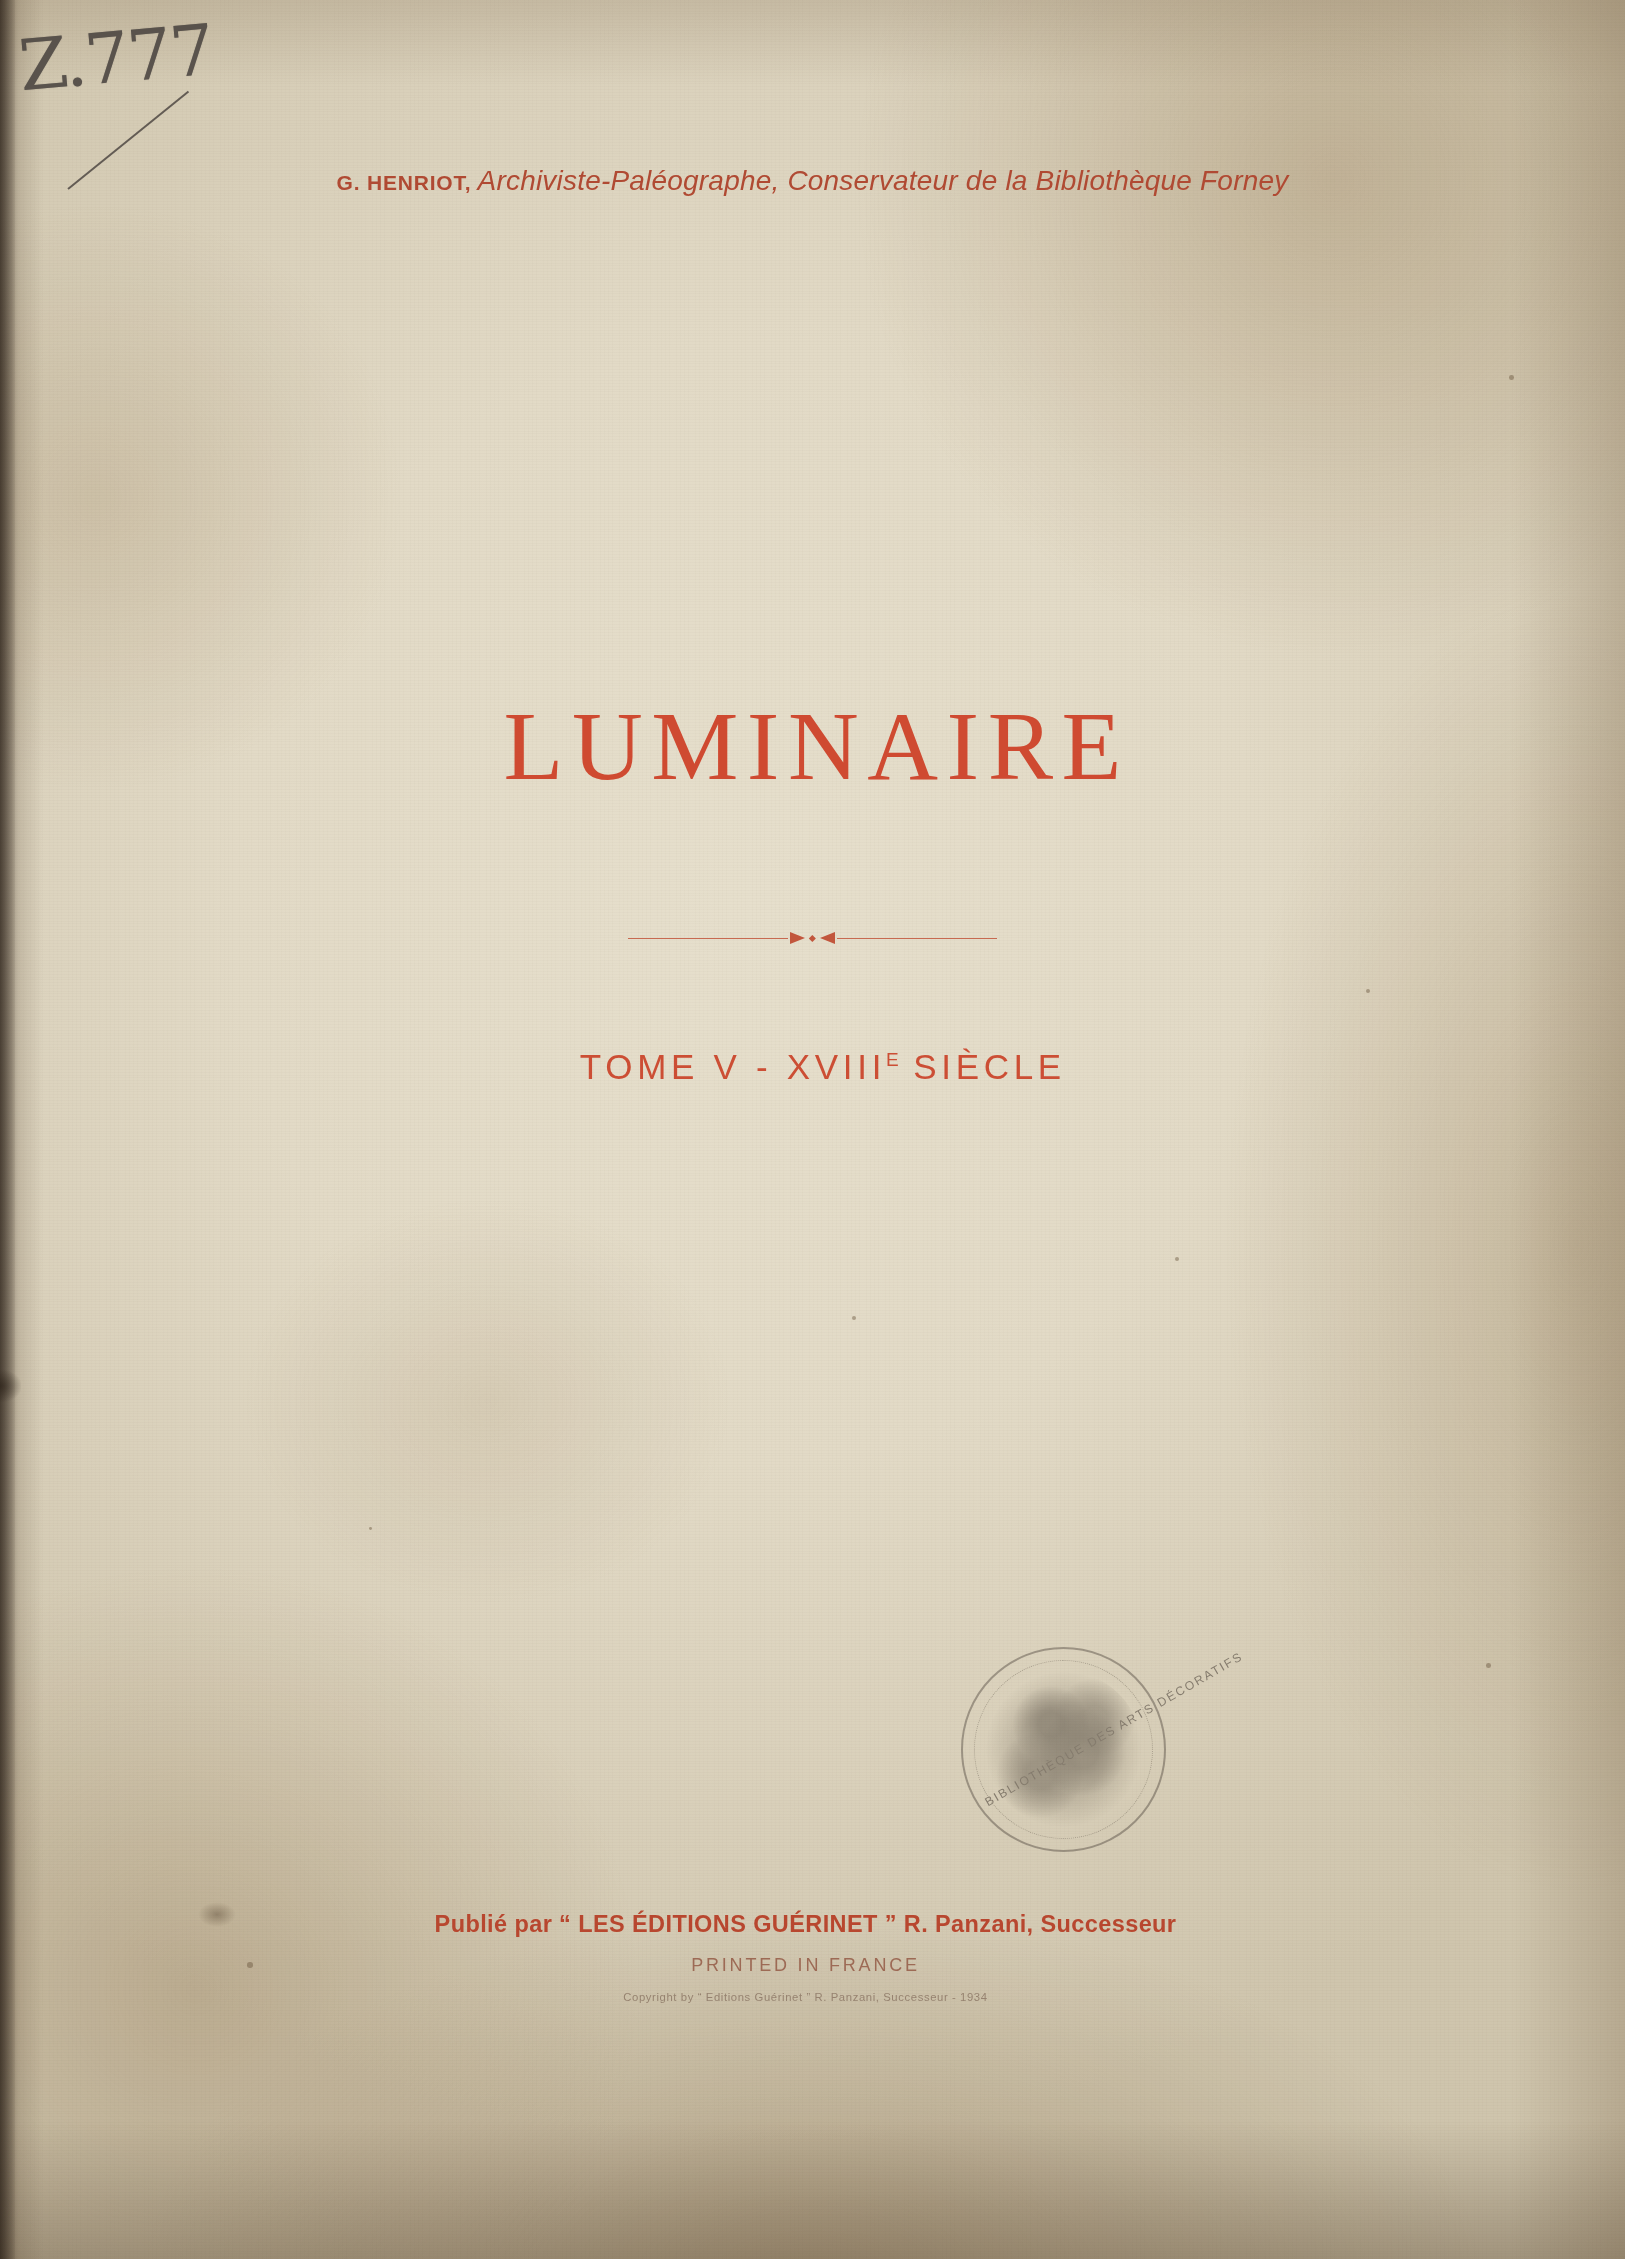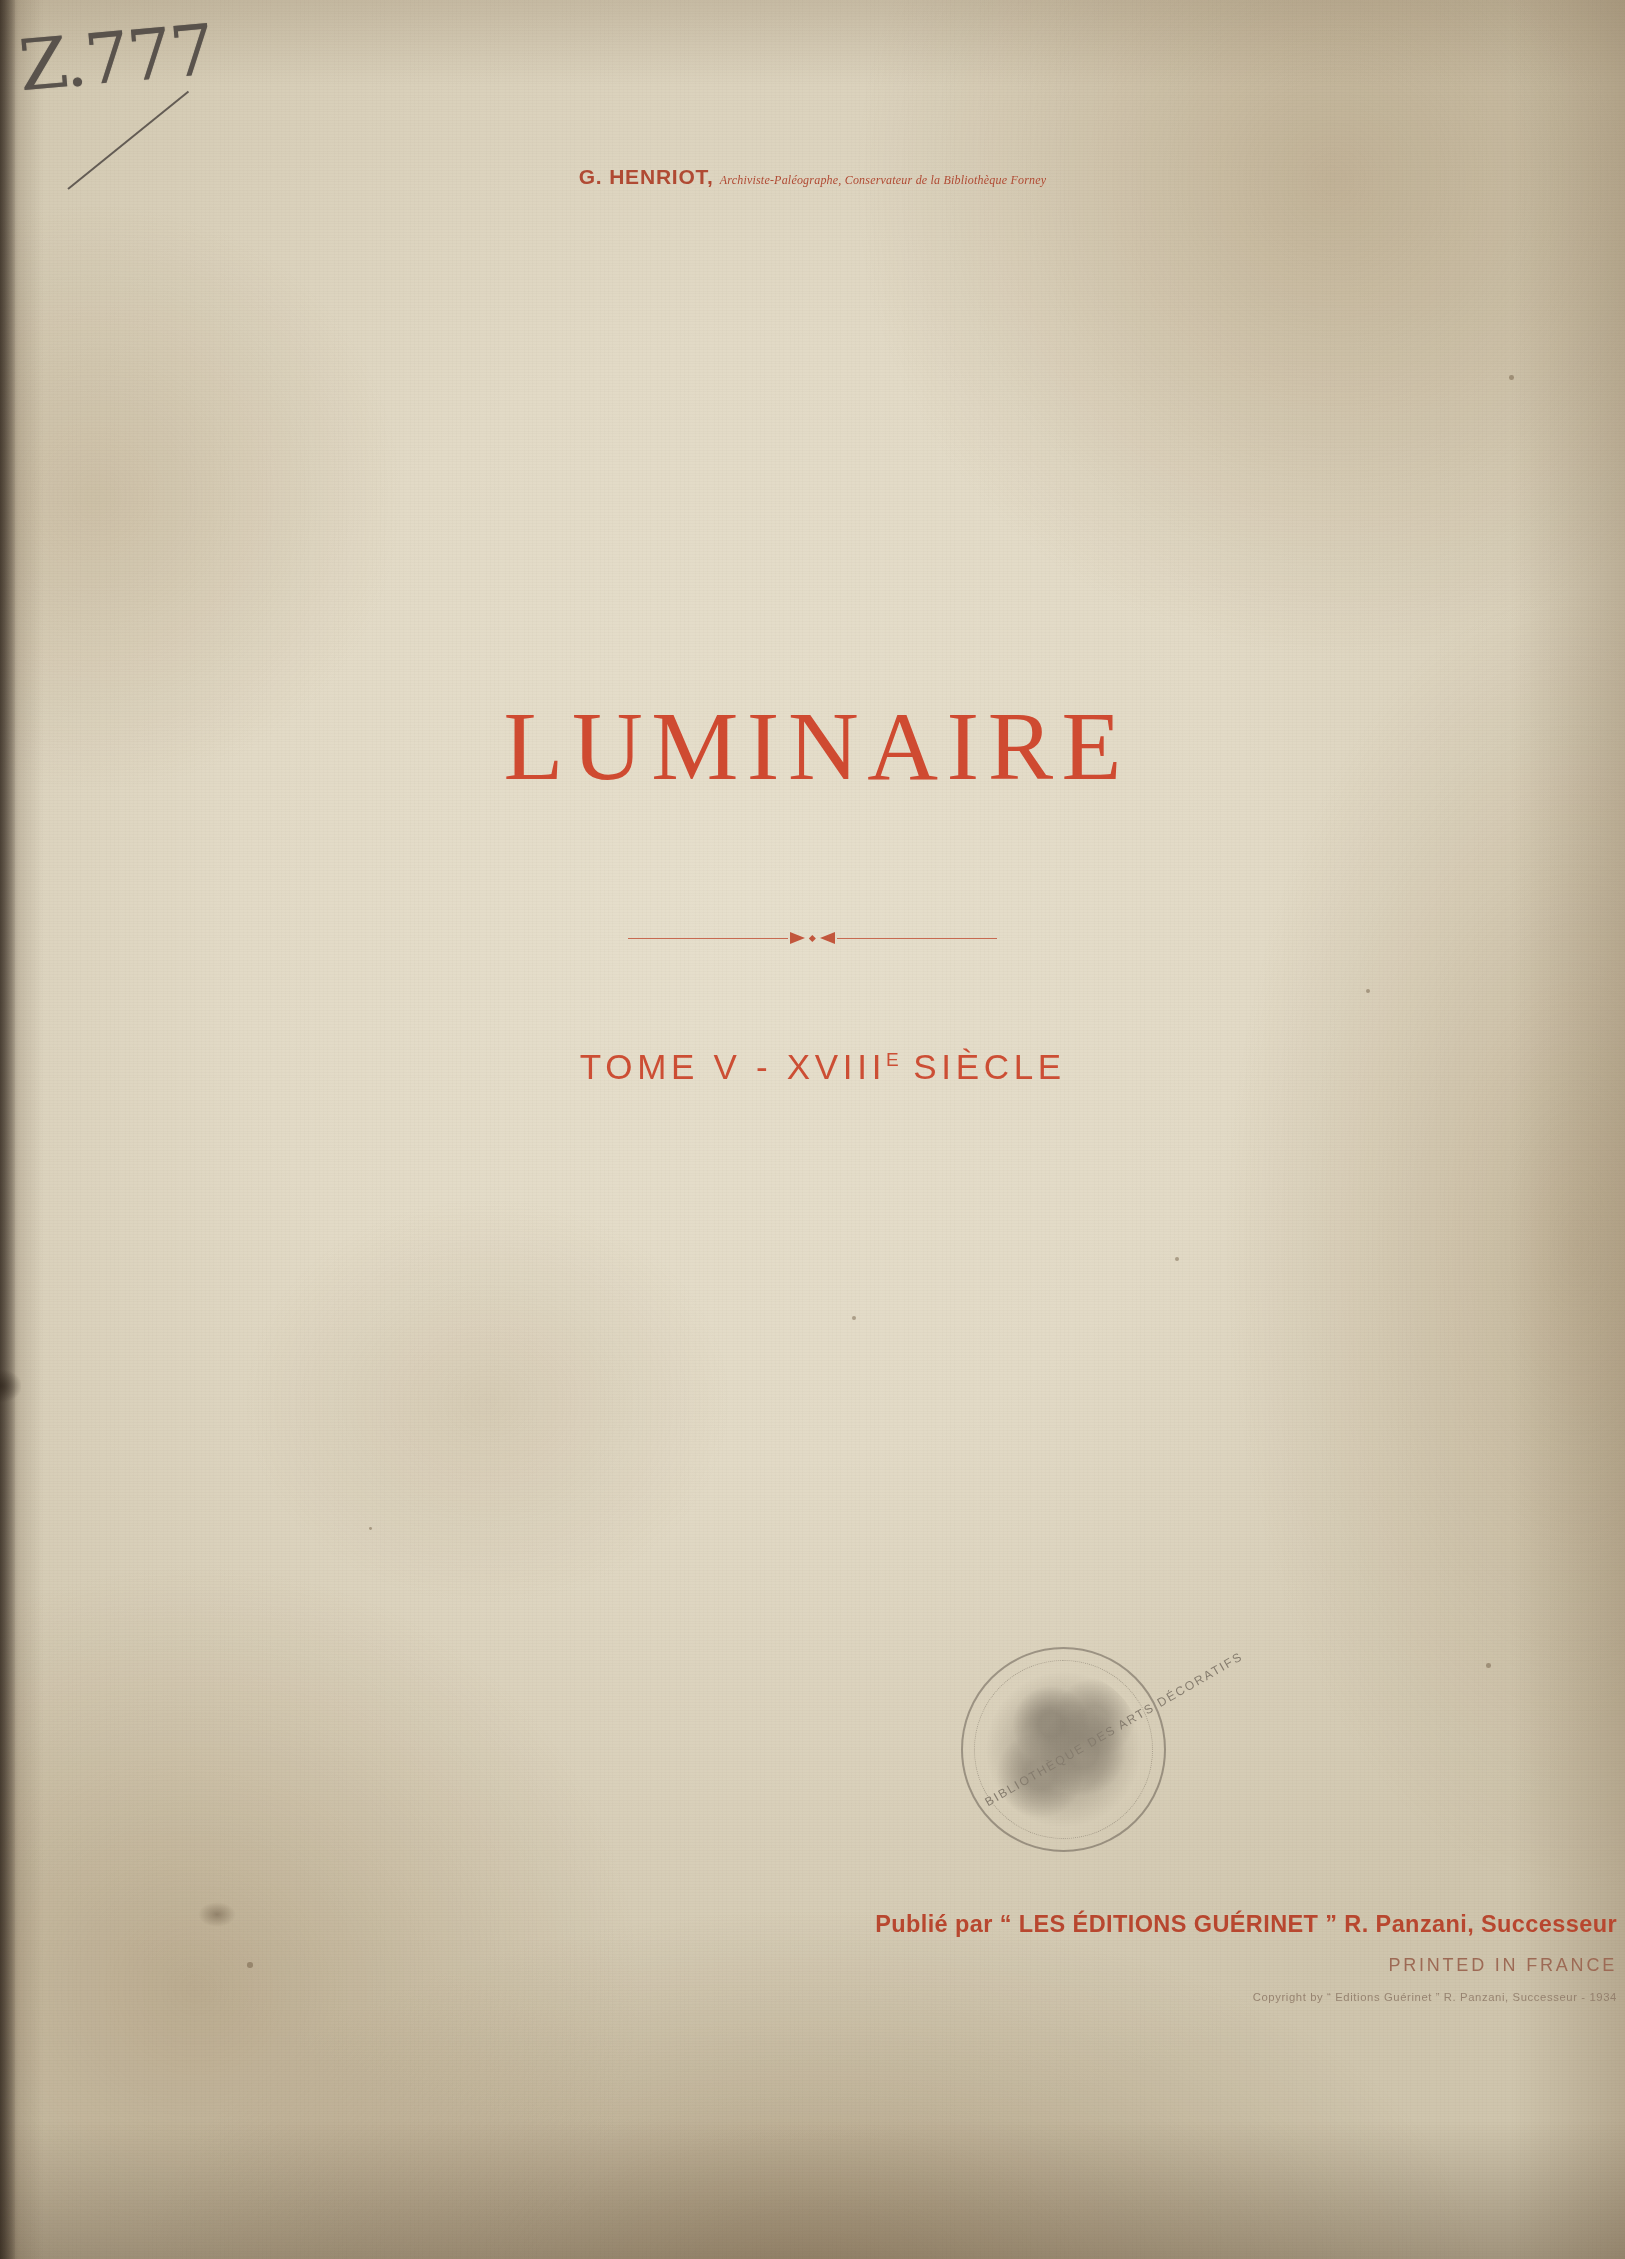--- a/index.html
+++ b/index.html
@@ -112,23 +112,23 @@
     font-size: 20px;
     letter-spacing: 0.6px;
     white-space: nowrap;
   }
   .author-line .name {
     font-weight: bold;
     font-size: 21px;
     letter-spacing: 0.8px;
   }
   .author-line .role {
-    font-family: Liberation Serif, serif;
+    font-family: Liberation Sans, sans-serif;
     font-style: italic;
-    font-size: 12px;
+    font-size: 28px;
     letter-spacing: 0.2px;
   }
 
   .title-main {
     position: absolute;
     top: 391px;
     left: 0; right: 0;
     text-align: center;
     font-family: "Liberation Serif", serif;
     font-size: 98px;
@@ -256,23 +256,23 @@
     position: absolute;
     left: 50%;
     top: 50%;
     transform-origin: 0 0;
     white-space: nowrap;
   }
 
   
   .imprint {
     position: absolute;
-    left: 0; right: 8px;
+    left: 0; right: 14px;
     top: 1911px;
-    text-align: right;
+    text-align: center;
   }
   .imprint .pub {
     color: #b8472f;
     font-size: 23.5px;
     font-weight: bold;
     letter-spacing: 0.4px;
   }
   .imprint .addr {
     margin-top: 13px;
     color: #b8472f;

